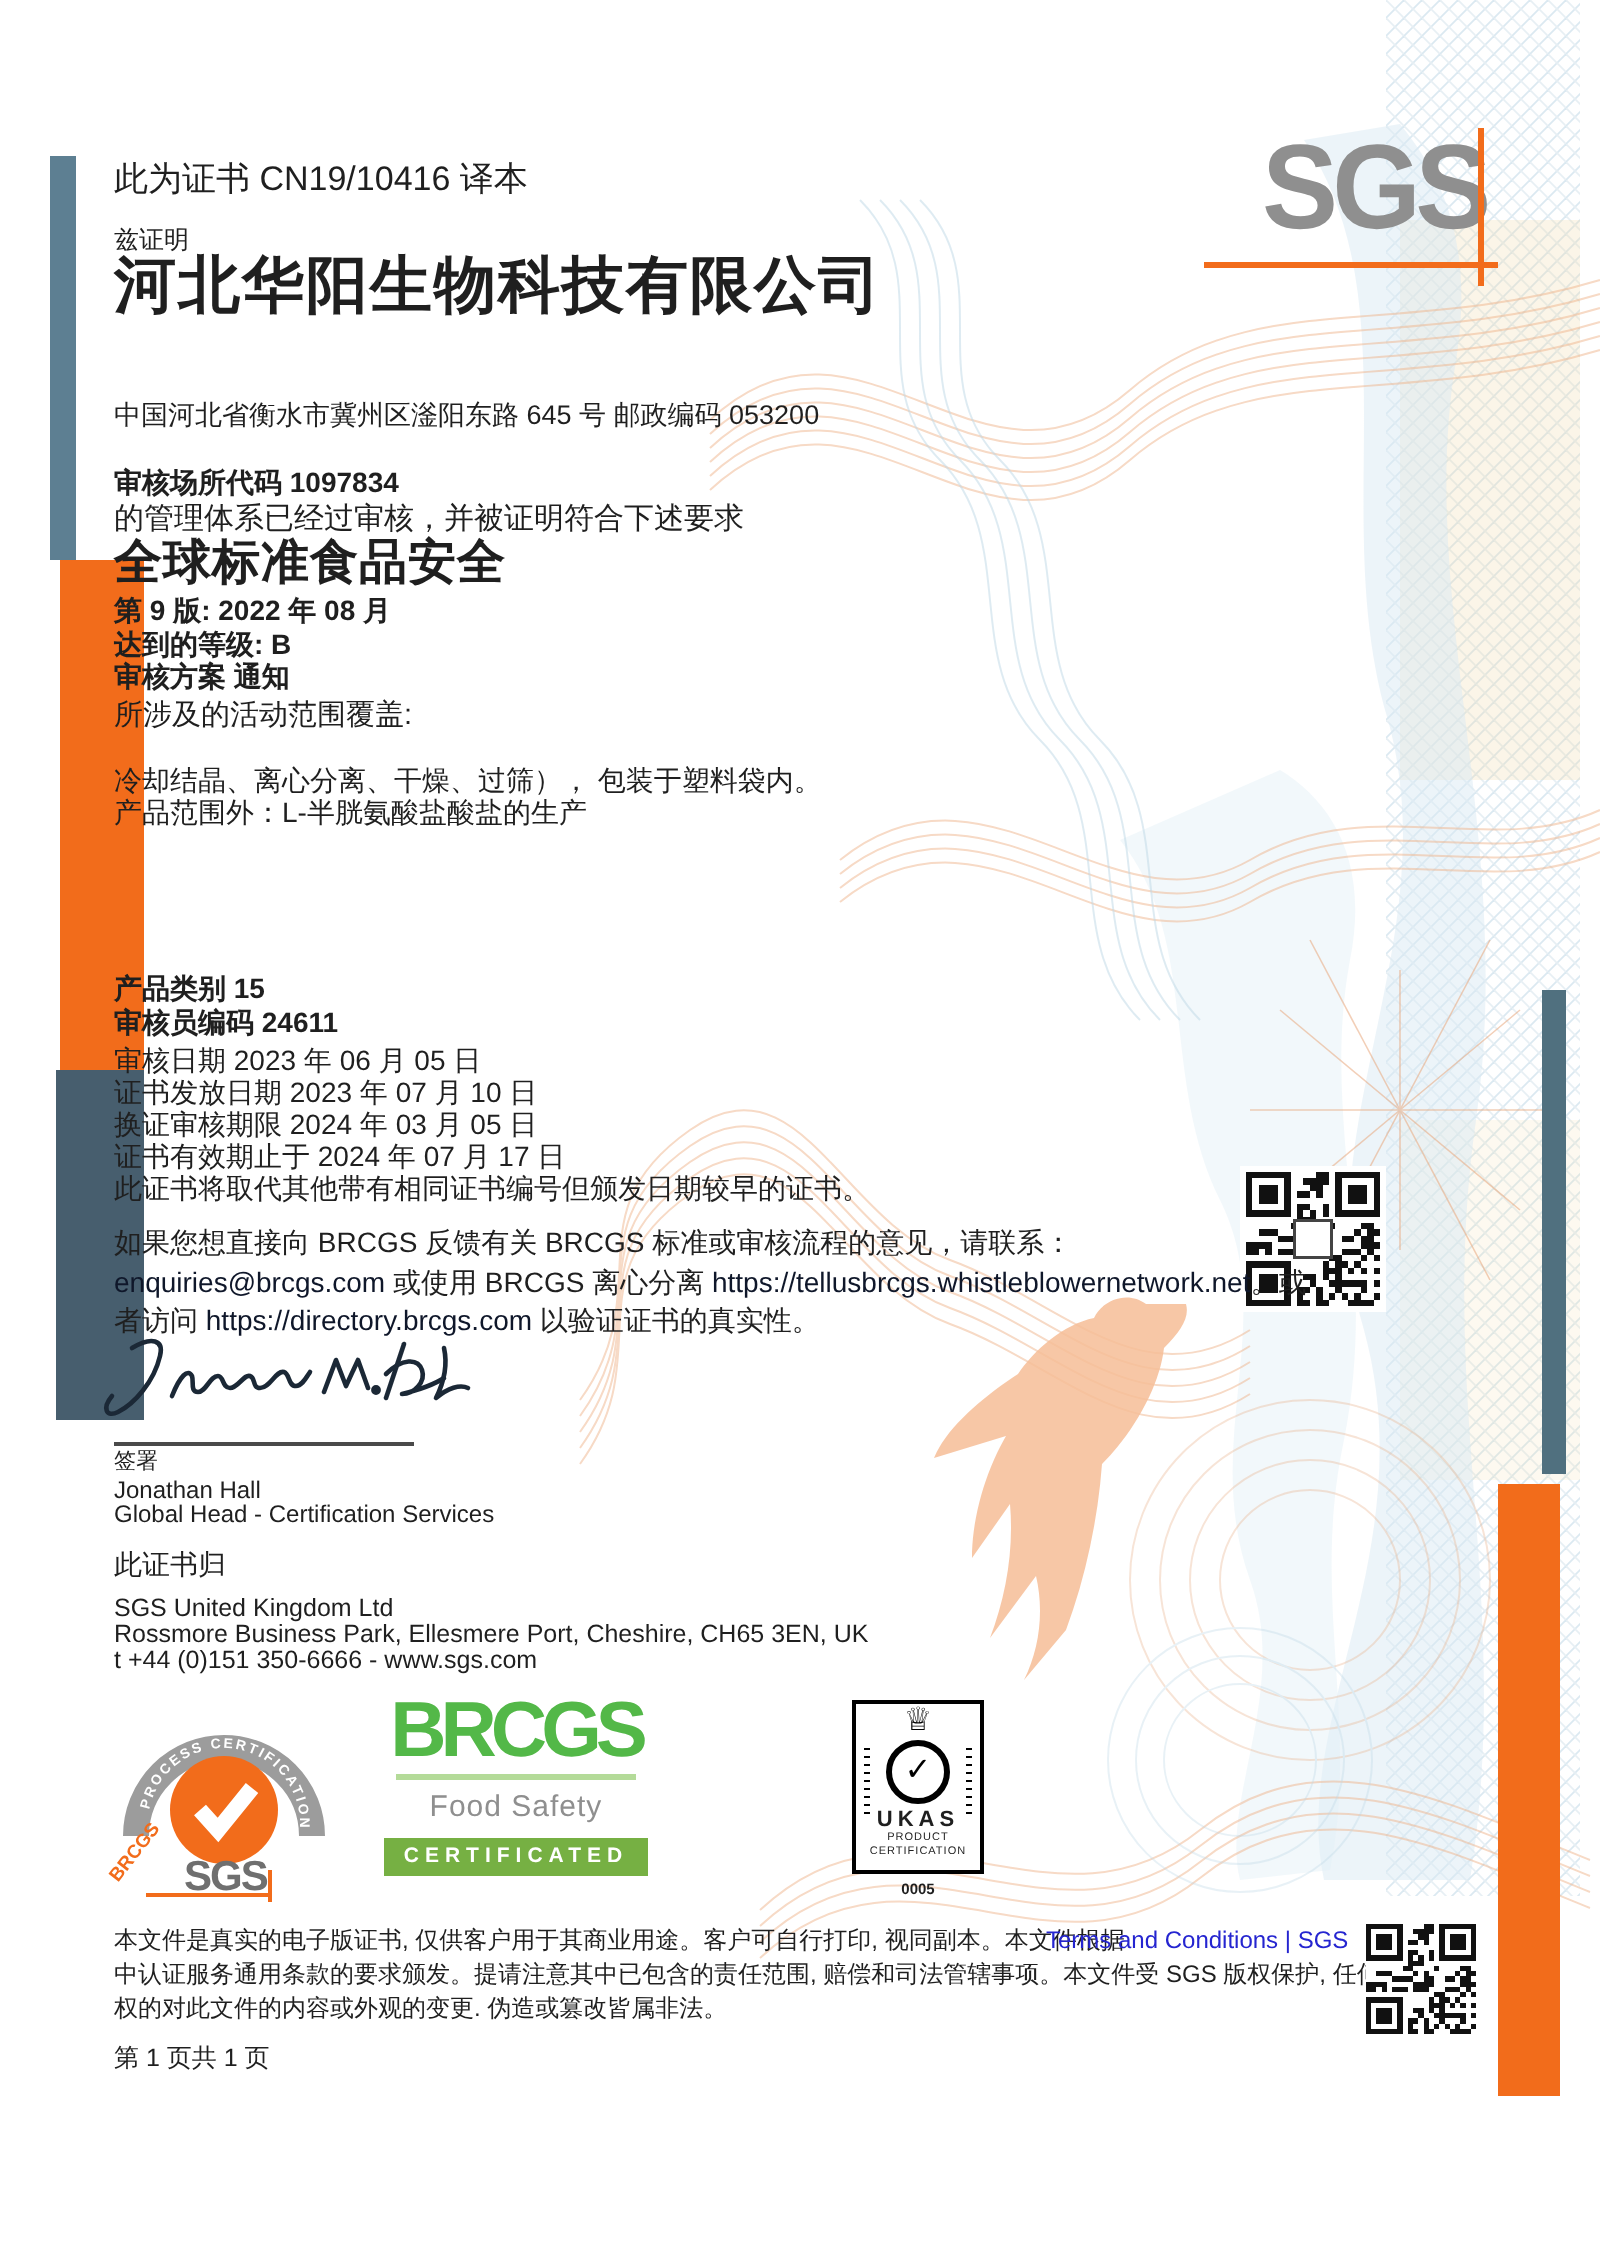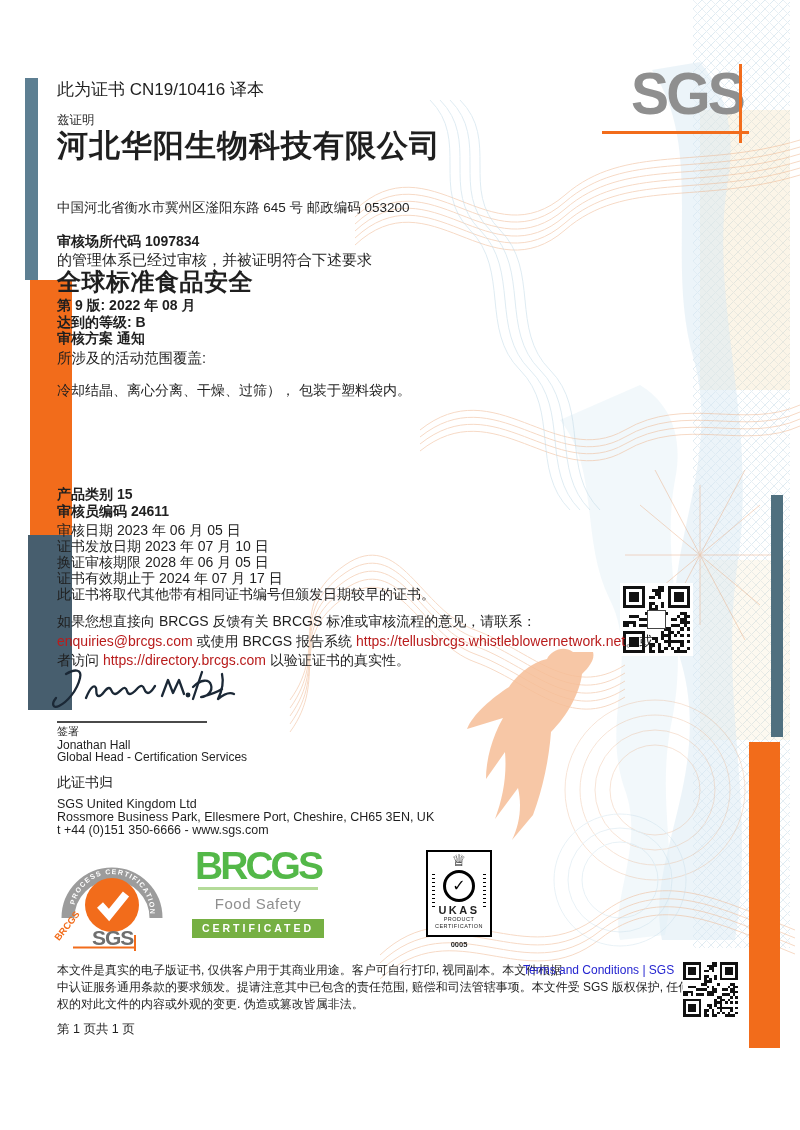--- a/index.html
+++ b/index.html
@@ -19,21 +19,21 @@
   .bar-left-bottom{left:28px;top:535px;width:44px;height:175px;background:var(--slate-bottom);}
   .bar-right-slate{left:771px;top:495px;width:12px;height:242px;background:var(--slate-right);}
   .bar-right-orange{left:749px;top:742px;width:31px;height:306px;background:var(--accent-orange);}
   
   .sgs-logo{left:600px;top:62px;width:155px;height:84px;}
   .sgs-logo-text{position:absolute;left:31px;top:2px;font-size:60px;line-height:1;font-weight:bold;
     color:var(--sgs-gray);letter-spacing:-3px;transform:scaleX(.95);transform-origin:left top;}
   .sgs-logo-hline{position:absolute;left:2px;top:69px;width:147px;height:3px;background:var(--accent-orange);}
   .sgs-logo-vline{position:absolute;left:139px;top:2px;width:3px;height:79px;background:var(--accent-orange);}
   
-  .company{font-family:Liberation Serif, serif;font-weight:bold;font-size:31px;letter-spacing:1px;}
+  .company{font-family:Liberation Mono, monospace;font-weight:bold;font-size:31px;letter-spacing:1px;}
   
   .feedback{position:absolute;left:57px;top:612px;width:600px;font-size:14px;line-height:1.4;white-space:normal;}
   
   .sig-rule{position:absolute;left:57px;top:721px;width:150px;height:2px;background:#4a4a4a;}
   
   .brcgs{left:192px;top:847px;width:132px;text-align:center;}
   .brcgs-name{font-size:39px;font-weight:800;color:var(--brcgs-green);letter-spacing:-3px;line-height:.95;}
   .brcgs-rule{height:3px;background:#b4db99;margin:3px 6px 5px;}
   .brcgs-sub{color:#8f8f8f;font-size:15px;letter-spacing:.5px;}
   .brcgs-banner{margin-top:7px;background:var(--brcgs-banner);color:#fff;font-size:10.5px;font-weight:bold;letter-spacing:3px;padding:3px 0 4px;}
@@ -42,21 +42,21 @@
   .ukas-box{border:2.5px solid #000;background:#fff;width:62px;height:82px;margin:0 auto;position:relative;padding-top:1px;}
   .ukas-crown{font-size:16px;line-height:1.05;color:#000;}
   .ukas-circle{width:26px;height:26px;border:3px solid #000;border-radius:50%;margin:0 auto;font-size:16px;font-weight:bold;line-height:25px;color:#000;}
   .ukas-ticks{position:absolute;top:22px;width:3px;height:34px;
     background:repeating-linear-gradient(to bottom,#000 0 1px,transparent 1px 4px);}
   .ukas-name{font-weight:bold;font-size:11px;letter-spacing:2.5px;margin-top:2px;}
   .ukas-small{font-size:5.5px;letter-spacing:.5px;line-height:1.25;}
   .ukas-number{font-weight:bold;font-size:7.5px;margin-top:3px;}
   
   .terms-link{color:var(--link-blue);cursor:pointer;}
-  .url{color:#b91c1c;}
+  .url{color:#0f172a;}
   .qr{position:absolute;background:#fff;}
   .qr svg{display:block;width:100%;height:100%;}
 </style>
 </head>
 <body>
 
 <div class="page">
 
   <svg class="deco" width="800" height="1130" viewBox="0 0 800 1130" aria-hidden="true">
     <defs>
@@ -147,26 +147,27 @@
 
   <div class="line b" style="top:233px;font-size:14px;">审核场所代码 1097834</div>
   <div class="line" style="top:251px;font-size:15px;">的管理体系已经过审核，并被证明符合下述要求</div>
   <div class="line b" style="top:268px;font-size:24px;letter-spacing:.5px;text-align:right;">全球标准食品安全</div>
   <div class="line b" style="top:297px;font-size:14px;">第 9 版: 2022 年 08 月</div>
   <div class="line b" style="top:314px;font-size:14px;">达到的等级: B</div>
   <div class="line b" style="top:330px;font-size:14px;">审核方案 通知</div>
 
   <div class="line" style="top:350px;font-size:14.5px;">所涉及的活动范围覆盖:</div>
   <div class="line" style="top:382px;font-size:14px;">冷却结晶、离心分离、干燥、过筛）， 包装于塑料袋内。</div>
+  <div class="line" style="top:398px;font-size:14px;">产品范围外：L-半胱氨酸盐酸盐的生产</div>
 
   <div class="line b" style="top:486px;font-size:14px;">产品类别 15</div>
   <div class="line b" style="top:503px;font-size:14px;">审核员编码 24611</div>
   <div class="line" style="top:522px;font-size:14px;">审核日期 2023 年 06 月 05 日</div>
   <div class="line" style="top:538px;font-size:14px;">证书发放日期 2023 年 07 月 10 日</div>
-  <div class="line" style="top:554px;font-size:14px;">换证审核期限 2028 年 06 月 05 日</div>
+  <div class="line" style="top:554px;font-size:14px;">换证审核期限 2024 年 03 月 05 日</div>
   <div class="line" style="top:570px;font-size:14px;">证书有效期止于 2024 年 07 月 17 日</div>
   <div class="line" style="top:586px;font-size:14px;text-align:right;">此证书将取代其他带有相同证书编号但颁发日期较早的证书。</div>
 
   <div class="qr" style="left:620px;top:583px;width:67px;height:67px;padding:3px;">
       <svg viewBox="0 0 21 21" shape-rendering="crispEdges" fill="#111">
         <rect x="11" y="0" width="1" height="1"></rect>
         <rect x="12" y="0" width="1" height="1"></rect>
         <rect x="9" y="1" width="1" height="1"></rect>
         <rect x="10" y="1" width="1" height="1"></rect>
         <rect x="11" y="1" width="1" height="1"></rect>
@@ -283,21 +284,21 @@
         <rect x="14" y="0" width="7" height="7"></rect>
         <rect x="15" y="1" width="5" height="5" fill="#fff"></rect>
         <rect x="16" y="2" width="3" height="3"></rect>
         <rect x="0" y="14" width="7" height="7"></rect>
         <rect x="1" y="15" width="5" height="5" fill="#fff"></rect>
         <rect x="2" y="16" width="3" height="3"></rect>
         <rect x="7.6" y="7.6" width="5.8" height="5.8" fill="#fff" stroke="#444" stroke-width="0.35"></rect>
       </svg>
     </div>
 
-  <div class="feedback"><span>如果您想直接向 BRCGS 反馈有关 BRCGS 标准或审核流程的意见，请联系：</span><span class="url">enquiries@brcgs.com</span><span> 或使用 BRCGS 报告系统 </span><span class="url">https://tellusbrcgs.whistleblowernetwork.net</span><span>。或者访问 </span><span class="url">https://directory.brcgs.com</span><span> 以验证证书的真实性。</span></div>
+  <div class="feedback"><span>如果您想直接向 BRCGS 反馈有关 BRCGS 标准或审核流程的意见，请联系：</span><span class="url">enquiries@brcgs.com</span><span> 或使用 BRCGS 离心分离 </span><span class="url">https://tellusbrcgs.whistleblowernetwork.net</span><span>。或者访问 </span><span class="url">https://directory.brcgs.com</span><span> 以验证证书的真实性。</span></div>
 
   <svg class="abs" style="left:50px;top:660px;" width="195" height="60" viewBox="0 0 195 60">
     <g stroke="#1b2836" stroke-width="2.3" fill="none" stroke-linecap="round" stroke-linejoin="round">
       <path d="M16,14 c10,-6 16,-4 14,4 c-3,13 -13,24 -21,28 c-6,3 -8,-2 -3,-8"></path>
       <path d="M36,38 c4,-10 8,-14 10,-10 c1,3 -1,8 3,8 c4,0 6,-8 10,-8 c3,0 2,6 6,6 c4,0 7,-7 10,-6 c3,1 1,6 5,6 c5,0 8,-9 12,-8 c3,1 2,7 6,7 c3,0 5,-4 7,-7"></path>
       <path d="M112,36 l6,-16 l5,13 l6,-13 l5,14"></path>
       <circle cx="138" cy="35" r="1.3" fill="#1b2836"></circle>
       <path d="M152,12 c-4,12 -7,21 -9,27"></path>
       <path d="M143,27 c8,-8 16,-8 18,-2 c2,6 -4,12 -10,12 c8,-2 15,-4 21,-8"></path>
       <path d="M172,14 c2,9 0,17 -4,25 c6,-5 12,-7 16,-5"></path>

